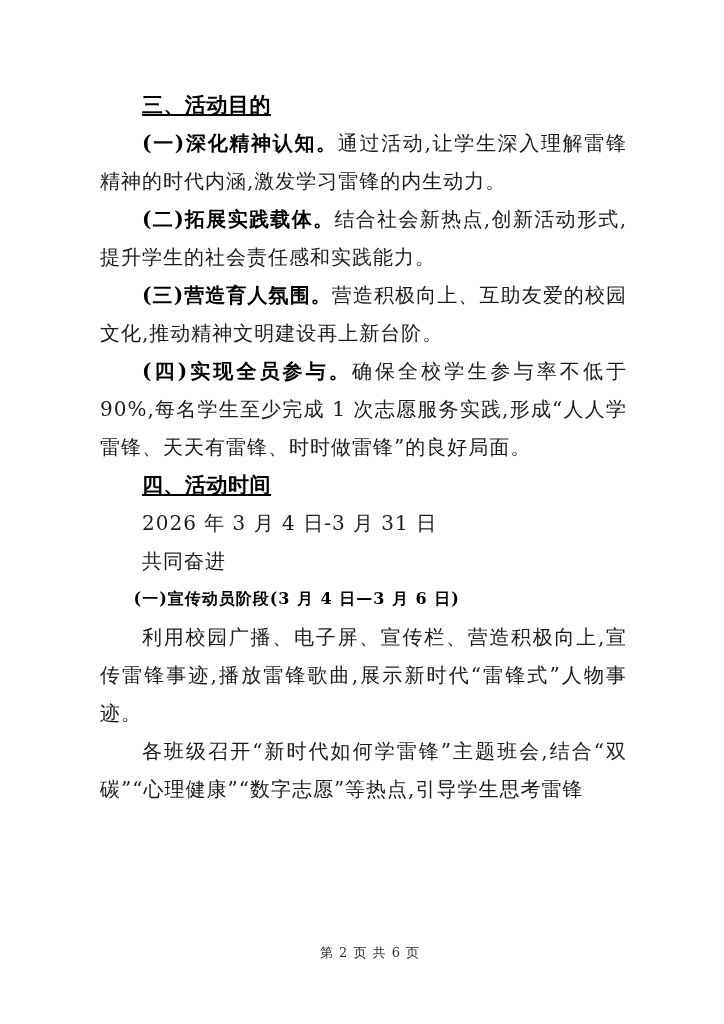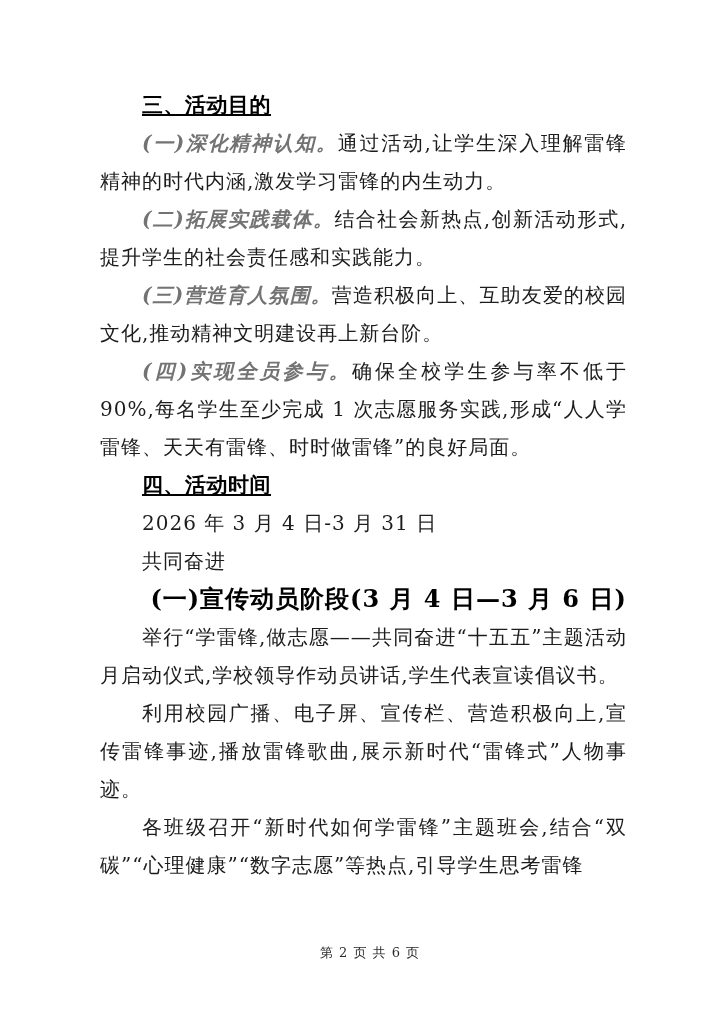--- a/index.html
+++ b/index.html
@@ -33,25 +33,24 @@
   .para, .plain {
     font-size: 20px;
     line-height: 38px;
     text-indent: 2.1em;
     text-align: justify;
     letter-spacing: 1px;
     color: #1c1c1c;
   }
   .para .lead {
     font-weight: 700;
-    color: #737373;
-    font-style: italic;
+    color: #000000;
   }
   .sub {
-    font-size: 24px;
+    font-size: 16px;
     line-height: 38px;
     text-indent: 2.1em;
     font-weight: 700;
     color: #000000;
     letter-spacing: 1px;
   }
   .footer {
     position: absolute;
     top: 944px;
     left: 8px;
@@ -81,21 +80,20 @@
     <h2 class="h">四、活动时间</h2>
 
     <p class="plain">2026 年 3 月 4 日-3 月 31 日</p>
 
 
     <p class="plain">共同奋进</p>
 
 
     <p class="sub">(一)宣传动员阶段(3 月 4 日—3 月 6 日)</p>
 
-    <p class="plain">举行“学雷锋,做志愿——共同奋进“十五五”主题活动月启动仪式,学校领导作动员讲话,学生代表宣读倡议书。</p>
 
     <p class="plain">利用校园广播、电子屏、宣传栏、营造积极向上,宣传雷锋事迹,播放雷锋歌曲,展示新时代“雷锋式”人物事迹。</p>
 
     <p class="plain">各班级召开“新时代如何学雷锋”主题班会,结合“双碳”“心理健康”“数字志愿”等热点,引导学生思考雷锋</p>
 
   </div>
 
   <div class="footer">第 2 页 共 6 页</div>
 </div>
 

